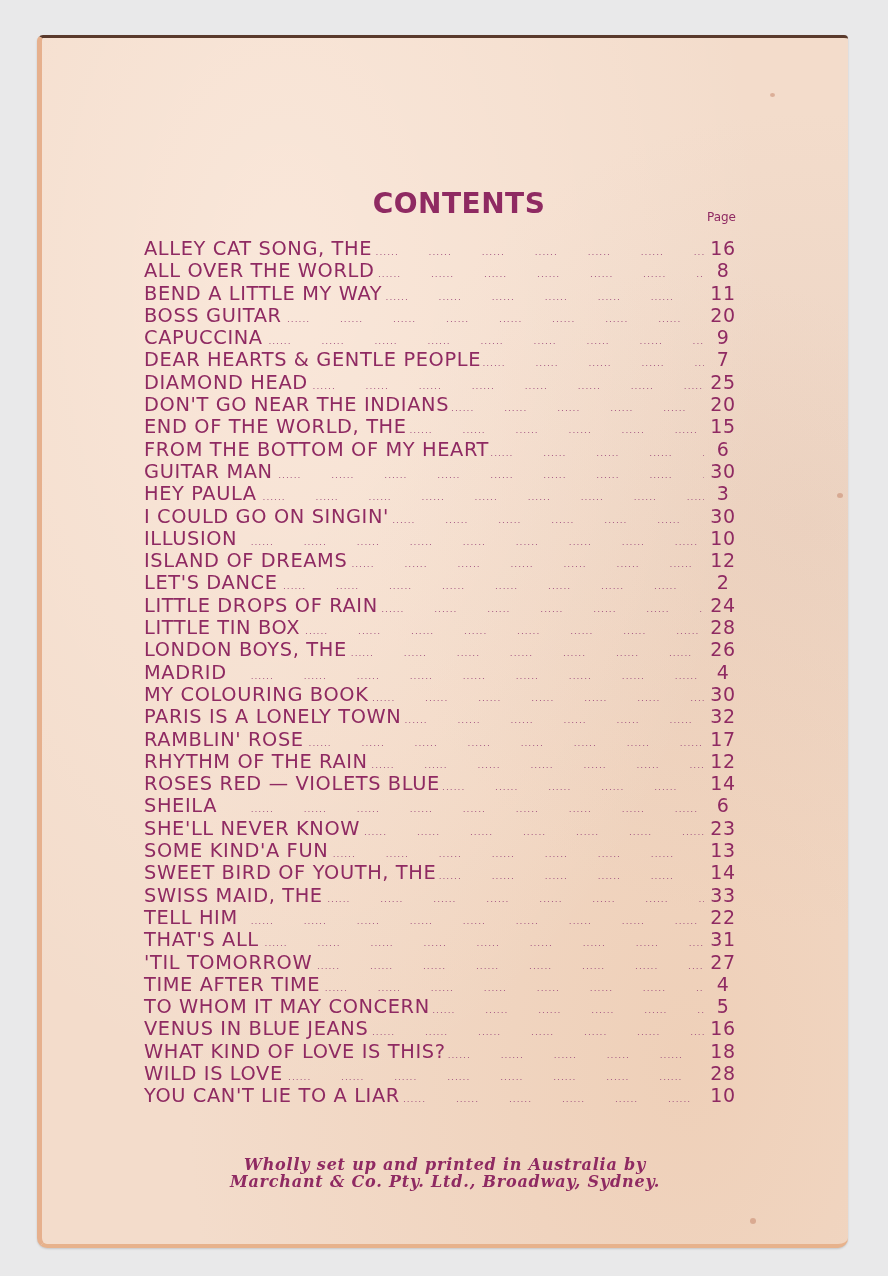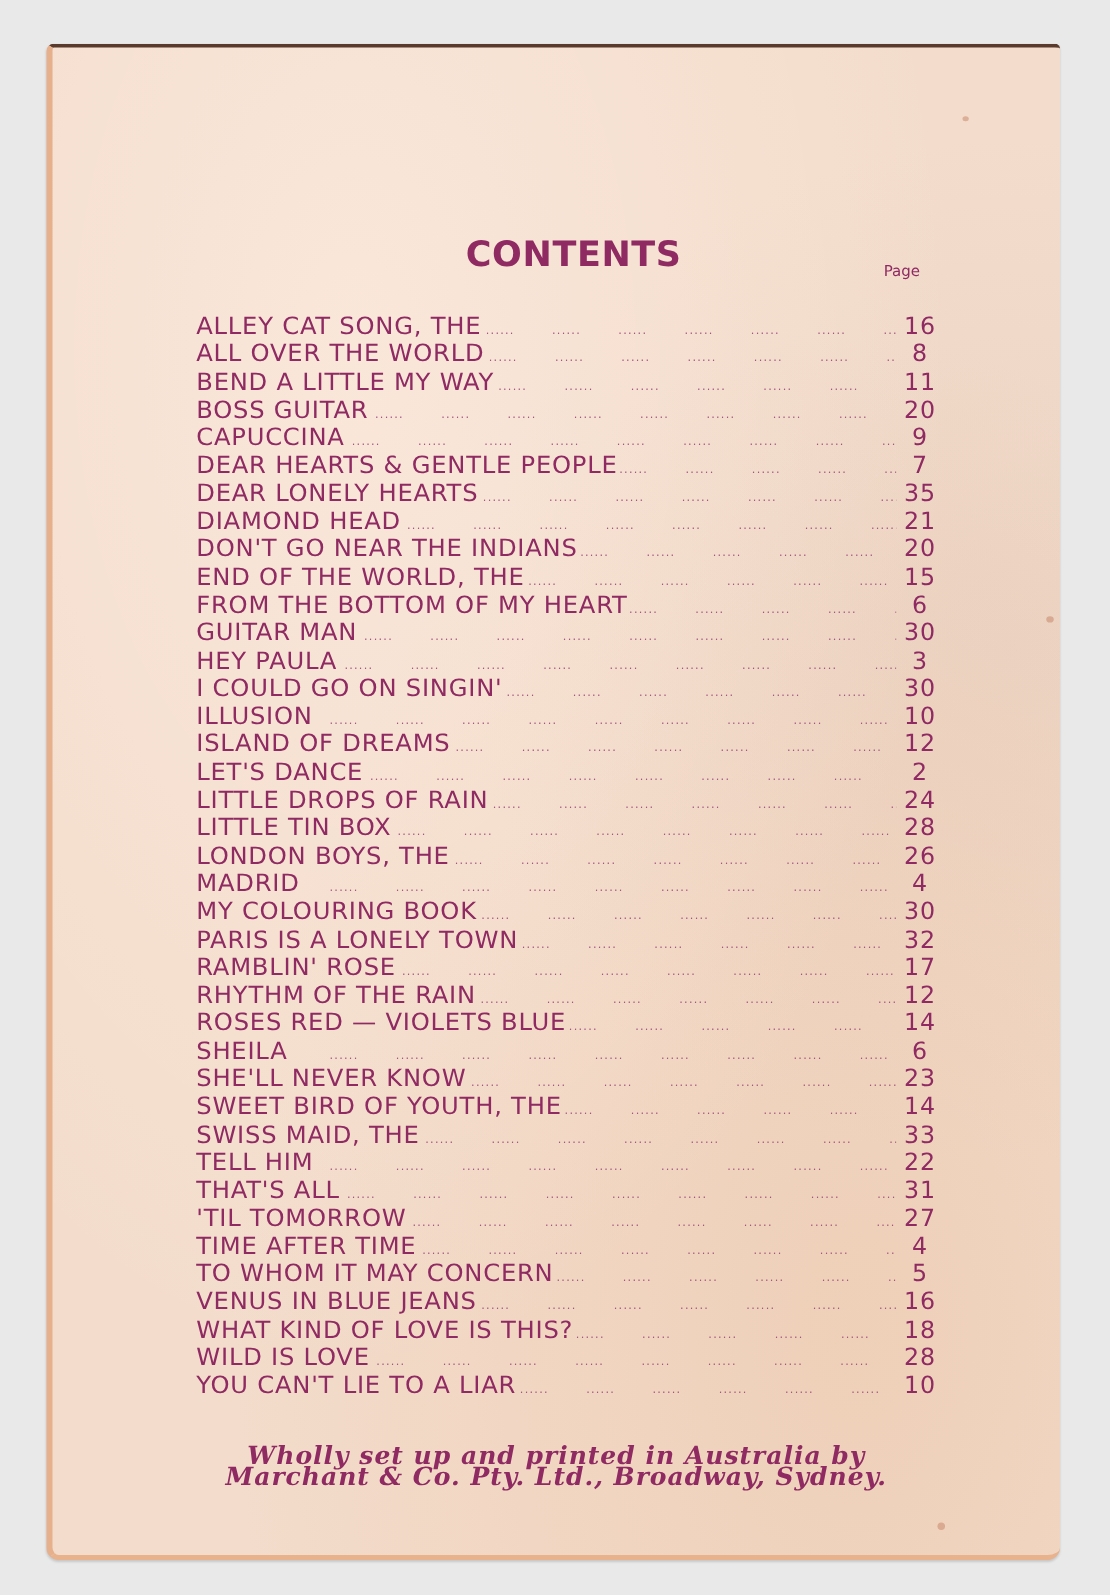--- a/index.html
+++ b/index.html
@@ -43,21 +43,21 @@
       right: 112px;
       top: 172px;
       font-size: 12px;
       color: #8f2a62;
     }
     .toc {
       position: absolute;
       left: 102px;
       top: 199px;
       width: 598px;
-      margin: 13px; padding: 0;
+      margin: 0; padding: 0;
       list-style: none;
     }
     .toc li {
       position: relative;
       height: 22.3px;
       line-height: 22px;
       font-size: 19px;
       color: #8f2a62;
       letter-spacing: 0.6px;
       white-space: nowrap;
@@ -88,21 +88,21 @@
       text-align: center;
     }
     .imprint {
       position: absolute;
       left: 0; right: 0;
       top: 1118px;
       text-align: center;
       font-family: "DejaVu Serif", serif;
       font-style: italic;
       font-weight: bold;
-      font-size: 20px;
+      font-size: 16px;
       line-height: 17px;
       letter-spacing: 0.8px;
       color: #8f2a62;
     }
     .spot {
       position: absolute;
       border-radius: 50%;
       background: rgba(190,120,90,0.45);
     }
   </style>
@@ -142,28 +142,23 @@
         <span class="song">CAPUCCINA</span>
         <span class="leader"></span>
         <span class="num">9</span>
       </li>
       <li>
         <span class="song">DEAR HEARTS &amp; GENTLE PEOPLE</span>
         <span class="leader"></span>
         <span class="num">7</span>
       </li>
       <li>
-        <span class="song">DEAR LONELY  HEARTS</span>
-        <span class="leader"></span>
-        <span class="num">35</span>
-      </li>
-      <li>
         <span class="song">DIAMOND HEAD</span>
         <span class="leader"></span>
-        <span class="num">21</span>
+        <span class="num">25</span>
       </li>
       <li>
         <span class="song">DON'T GO NEAR THE INDIANS</span>
         <span class="leader"></span>
         <span class="num">20</span>
       </li>
       <li>
         <span class="song">END OF THE WORLD, THE</span>
         <span class="leader"></span>
         <span class="num">15</span>
@@ -250,20 +245,25 @@
       </li>
       <li>
         <span class="song">SHEILA</span>
         <span class="leader"></span>
         <span class="num">6</span>
       </li>
       <li>
         <span class="song">SHE'LL NEVER KNOW</span>
         <span class="leader"></span>
         <span class="num">23</span>
+      </li>
+      <li>
+        <span class="song">SOME KIND'A FUN</span>
+        <span class="leader"></span>
+        <span class="num">13</span>
       </li>
       <li>
         <span class="song">SWEET BIRD OF YOUTH, THE</span>
         <span class="leader"></span>
         <span class="num">14</span>
       </li>
       <li>
         <span class="song">SWISS MAID, THE</span>
         <span class="leader"></span>
         <span class="num">33</span>

